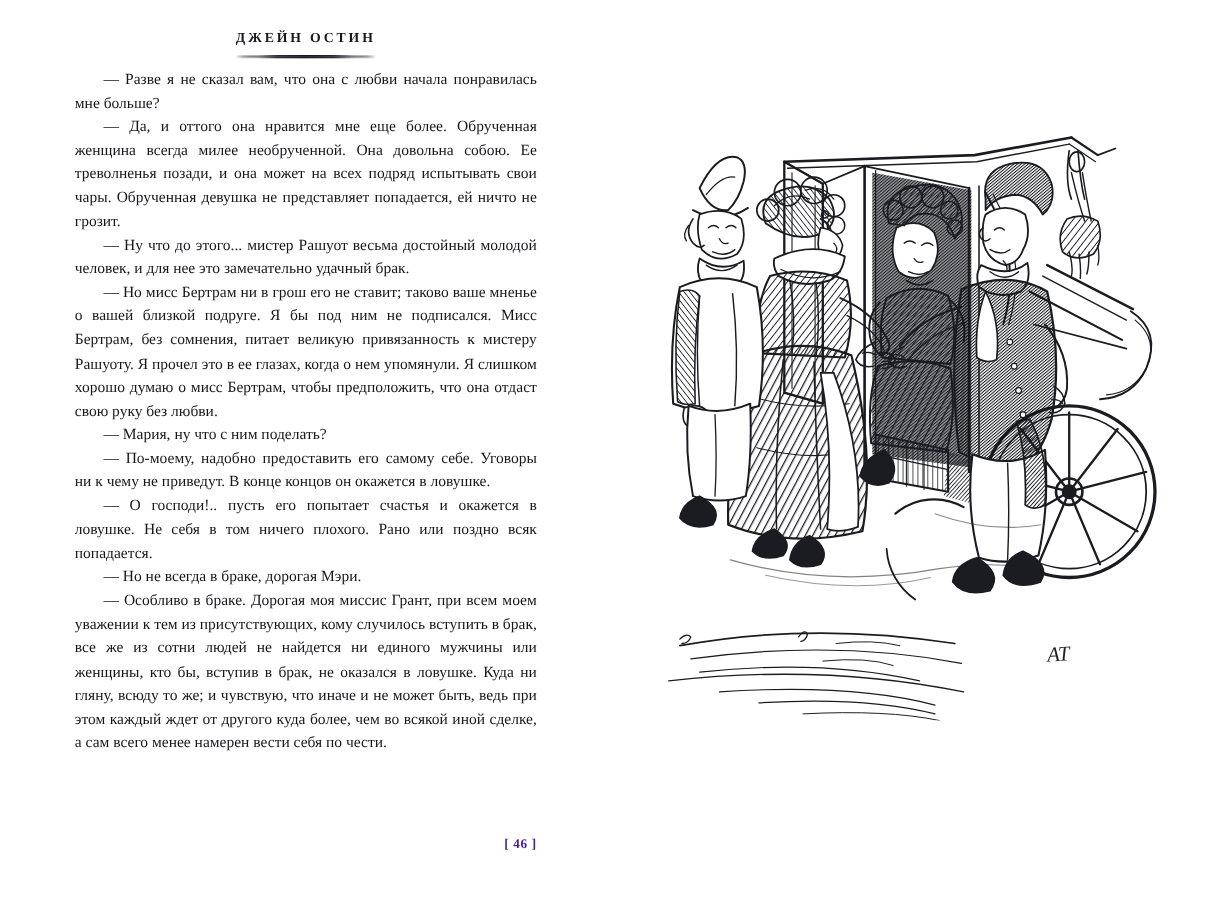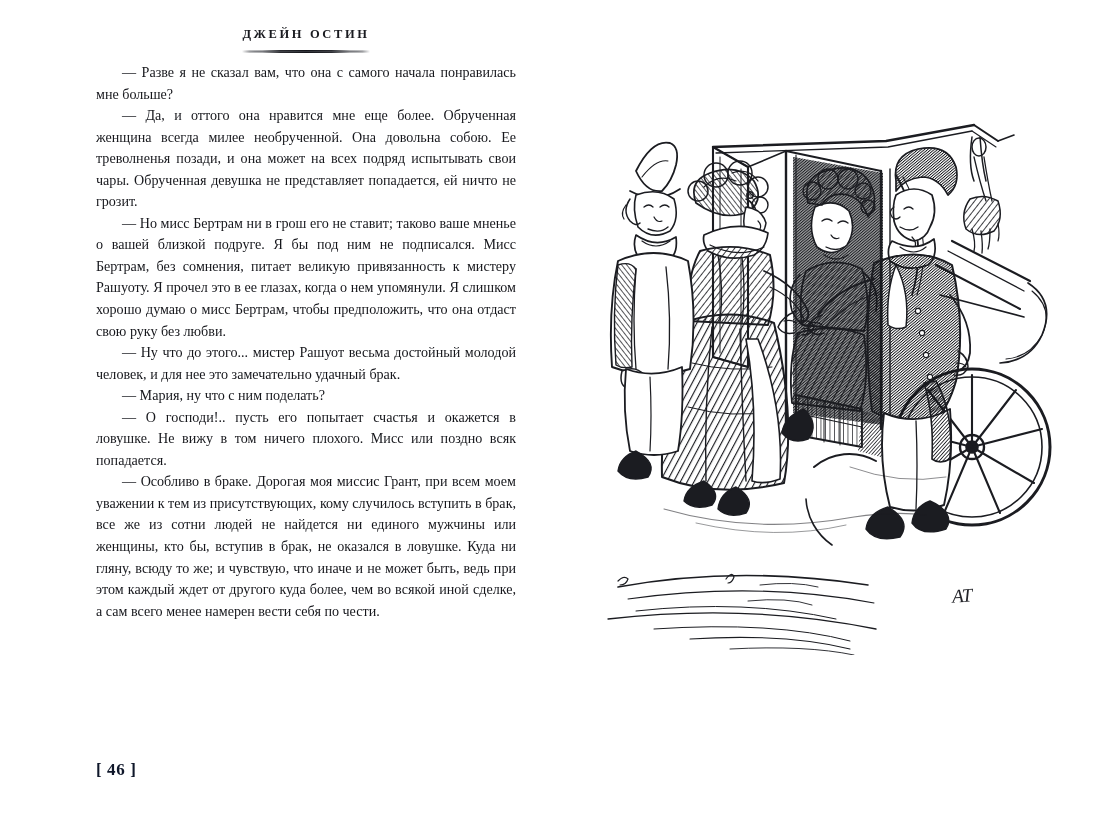--- a/index.html
+++ b/index.html
@@ -18,21 +18,20 @@
     color: #15161a;
   }
 
   
   .verso {
     position: absolute;
     left: 0;
     top: 0;
     width: 550px;
     height: 825px;
-    margin-left: 28px;
   }
 
   .running-head-wrap {
     position: absolute;
     left: 68px;
     top: 28px;
     width: 420px;
     text-align: center;
   }
   .running-head {
@@ -93,25 +92,25 @@
     margin: 0;
     text-indent: 26px;
     hyphens: auto;
   }
 
   .folio {
     position: absolute;
     left: 68px;
     top: 760px;
     width: 420px;
-    text-align: left;
-    font-size: 17px;
+    text-align: right;
+    font-size: 12px;
     font-weight: 700;
     letter-spacing: 0.6px;
-    color: #0f172a;
+    color: #4c1d95;
   }
 
   
   .recto {
     position: absolute;
     left: 550px;
     top: 0;
     width: 550px;
     height: 825px;
   }
@@ -145,26 +144,28 @@
 <div class="page">
 
   <div class="verso">
 
     <div class="running-head-wrap">
       <div class="running-head">ДЖЕЙН ОСТИН</div>
       <div class="head-rule"></div>
     </div>
 
     <div class="textblock" id="textblock">
-        <p>— Разве я не сказал вам, что она с самого начала понравилась мне больше?</p>
+        <p>— Разве я не сказал вам, что она с любви начала понравилась мне больше?</p>
         <p>— Да, и оттого она нравится мне еще более. Обрученная женщина всегда милее необрученной. Она довольна собою. Ее треволненья позади, и она может на всех подряд испытывать свои чары. Обрученная девушка не представляет попадается, ей ничто не грозит.</p>
+        <p>— Ну что до этого... мистер Рашуот весьма достойный молодой человек, и для нее это замечательно удачный брак.</p>
         <p>— Но мисс Бертрам ни в грош его не ставит; таково ваше мненье о вашей близкой подруге. Я бы под ним не подписался. Мисс Бертрам, без сомнения, питает великую привязанность к мистеру Рашуоту. Я прочел это в ее глазах, когда о нем упомянули. Я слишком хорошо думаю о мисс Бертрам, чтобы предположить, что она отдаст свою руку без любви.</p>
-        <p>— Ну что до этого... мистер Рашуот весьма достойный молодой человек, и для нее это замечательно удачный брак.</p>
         <p>— Мария, ну что с ним поделать?</p>
-        <p>— О господи!.. пусть его попытает счастья и окажется в ловушке. Не вижу в том ничего плохого. Мисс или поздно всяк попадается.</p>
+        <p>— По-моему, надобно предоставить его самому себе. Уговоры ни к чему не приведут. В конце концов он окажется в ловушке.</p>
+        <p>— О господи!.. пусть его попытает счастья и окажется в ловушке. Не себя в том ничего плохого. Рано или поздно всяк попадается.</p>
+        <p>— Но не всегда в браке, дорогая Мэри.</p>
         <p>— Особливо в браке. Дорогая моя миссис Грант, при всем моем уважении к тем из присутствующих, кому случилось вступить в брак, все же из сотни людей не найдется ни единого мужчины или женщины, кто бы, вступив в брак, не оказался в ловушке. Куда ни гляну, всюду то же; и чувствую, что иначе и не может быть, ведь при этом каждый ждет от другого куда более, чем во всякой иной сделке, а сам всего менее намерен вести себя по чести.</p>
       </div>
 
     <div class="folio">[ 46 ]</div>
   </div>
 
   <div class="recto">
 
     <div class="illustration">
       <svg viewBox="0 0 470 560" xmlns="http://www.w3.org/2000/svg">

